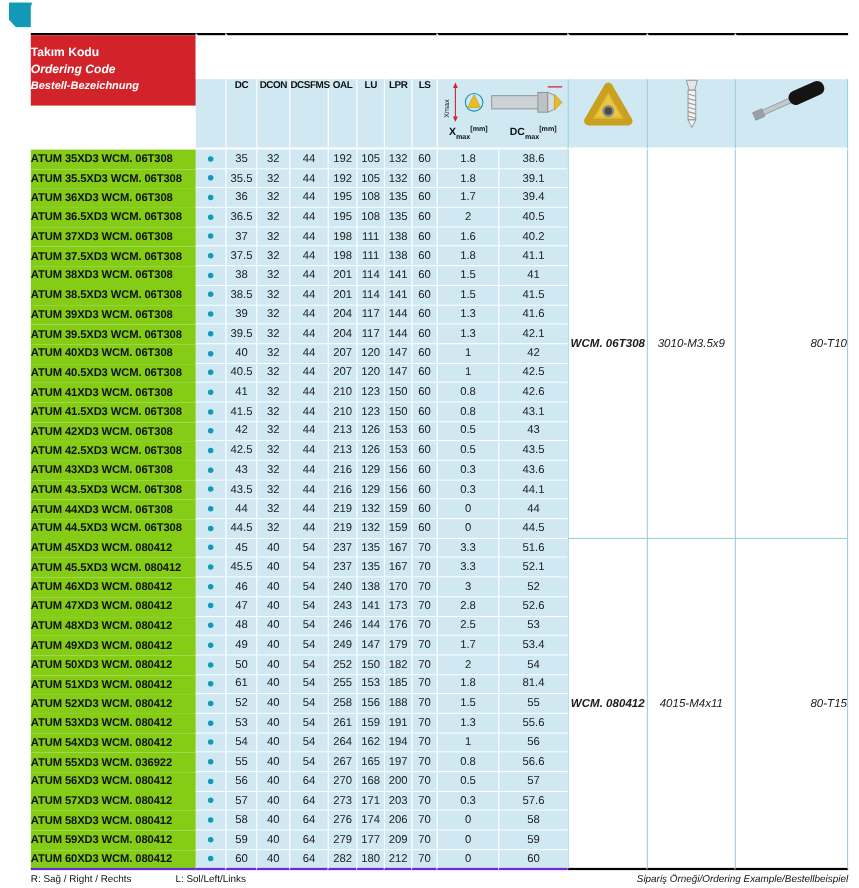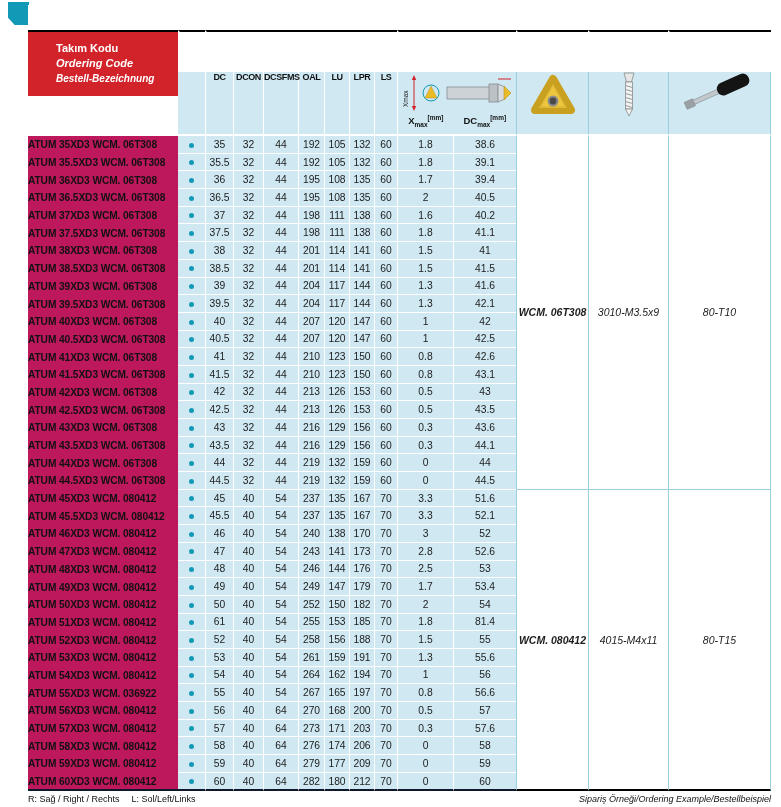--- a/index.html
+++ b/index.html
@@ -21,55 +21,55 @@
   .spare-head .it { font-style:italic; font-weight:normal; font-size:8.5px; }
   .spare-head .sep { padding:0 3px; font-size:8.5px; }
 
   tr.head-main th { border-top:2px solid #000; height:40px; background:#fff; vertical-align:middle; text-align:center; padding:0; font-weight:normal; }
   tr.head-main th.name-head { vertical-align:top; text-align:left; }
   th.h-teal { background:#1299b5; color:#fff; border-left:2px solid #fff; padding:3px 0; line-height:1.18; }
   .h-teal .t1 { display:block; font-size:9.5px; font-weight:bold; }
   .h-teal .t2, .h-teal .t3 { display:block; font-size:8.2px; font-style:italic; }
 
   .red-block { width:150px; height:64px; background:#d2232a; color:#fff;
-    box-sizing:border-box; padding:9px 0 0 28px; line-height:15px; }
+    box-sizing:border-box; padding:9px 0 0 0; line-height:15px; }
   .red-block .l1 { display:block; font-size:11px; font-weight:bold; }
   .red-block .l2 { display:block; font-size:11px; font-weight:bold; font-style:italic; }
   .red-block .l3 { display:block; font-size:10px; font-weight:bold; font-style:italic; }
 
   tr.sub-row td { height:62px; background:#cfe8f2; border-bottom:2px solid #fff; vertical-align:top; padding:0;margin-left:48px; }
   td.sub-col { text-align:center; font-weight:bold; font-size:9px; letter-spacing:-0.4px;
     padding-top:24px; border-left:1px solid #fff; color:#111; }
   td.sub-offset { border-left:1px solid #fff; }
   .offset-diagram { height:42px; display:flex; align-items:center; justify-content:center; }
   .offset-labels { display:flex; font-size:9.5px; font-weight:bold; color:#111; }
   .offset-labels .half-x { width:56px; text-align:center; }
   .offset-labels .half-dc { width:63px; text-align:center; }
   .offset-labels sub { font-size:6.5px; }
   .offset-labels .unit { font-size:6.5px; vertical-align:super; }
   td.sub-img { background:#fff; text-align:center; vertical-align:middle; border-left:1px solid #9ccfdd; }
   td.sub-img.torx-col { border-right:1px solid #9ccfdd; }
 
   
   tbody td { height:16.7px; padding:0; font-size:10.3px; }
-  td.cell-name { background:#be185d; font-weight:bold; text-align:left; white-space:nowrap;
+  td.cell-name { background:#84cc16; font-weight:bold; text-align:left; white-space:nowrap;
     letter-spacing:-0.1px; font-size:10.2px; color:#111; }
   td.cell-stok { background:#cfe8f2; text-align:center; border-bottom:1px solid #fff; }
   .dot { display:inline-block; width:5px; height:5px; border-radius:50%; background:#1299b5; vertical-align:middle; }
   td.cell-num { background:#cfe8f2; text-align:center; border-bottom:1px solid #fff; border-left:1px solid #fff; color:#1c1c1c; }
   td.cell-group { background:#fff; text-align:center; vertical-align:middle; border-left:1px solid #9ccfdd; font-size:10.5px; }
   td.cell-insert { font-weight:bold; }
-  td.cell-torx { border-right:1px solid #9ccfdd; }
+  td.cell-torx { border-right:1px solid #9ccfdd;text-align:right; }
   td.group-first { border-bottom:1px solid #9ccfdd;font-style:italic; }
   td.group-last { border-bottom:2px solid #000;font-style:italic; }
-  tr.last-row td { border-bottom:2px solid #0f172a; }
+  tr.last-row td { border-bottom:2px solid #6d28d9; }
 
   
   .footer { width:743px; margin-top:3px; display:flex; justify-content:space-between; font-size:9px; color:#111; }
-  .footer .gap { margin-right:12px; }
+  .footer .gap { margin-right:40px; }
   .footer .rt { font-style:italic; }
 </style>
 </head>
 <body>
 
 <div class="corner-marker"></div>
 
 <div class="page">
   <table class="catalog">
     <colgroup>

